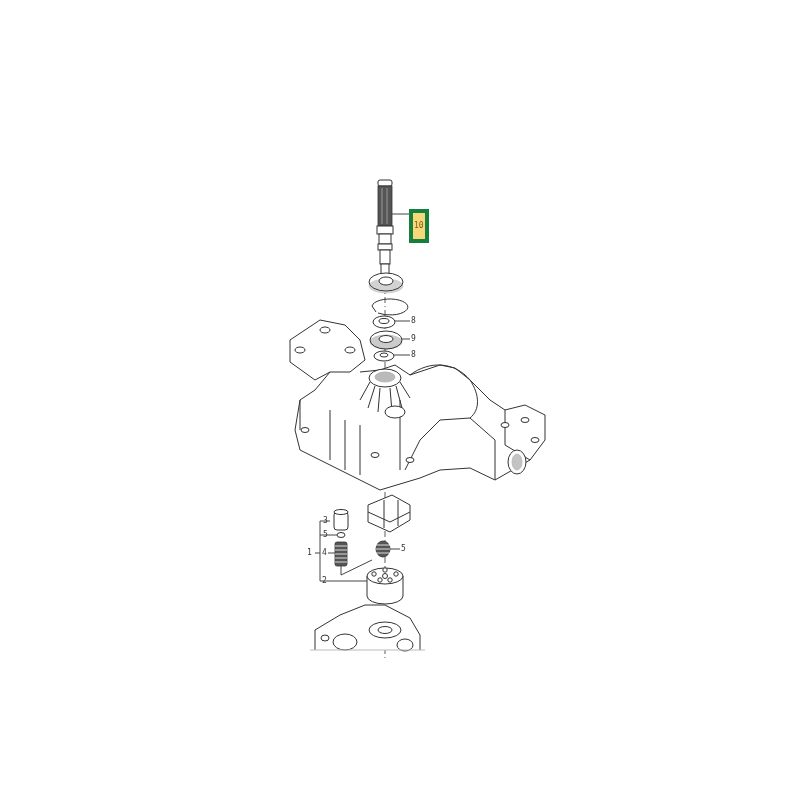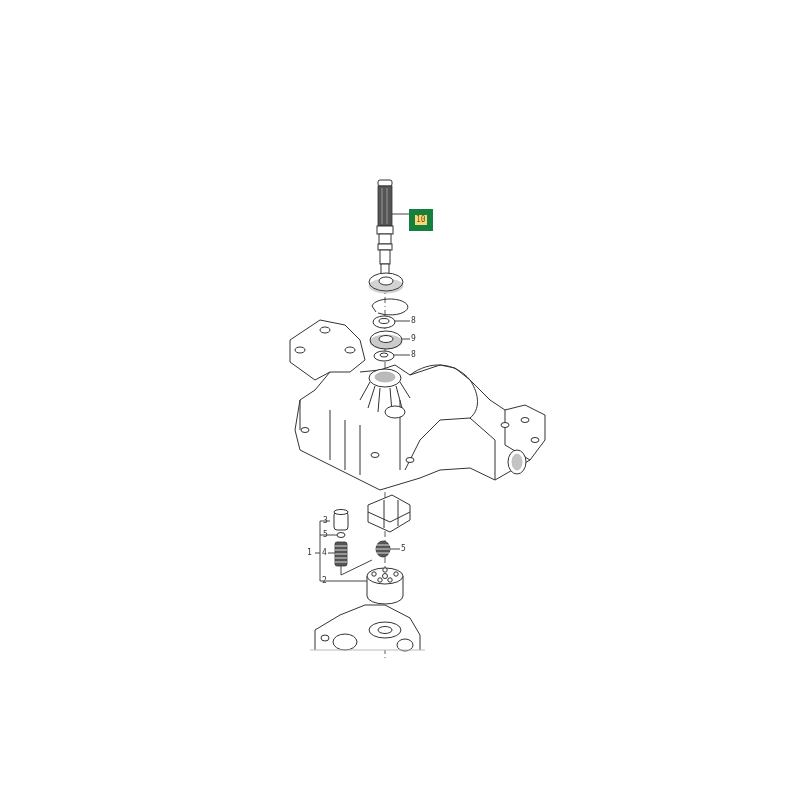--- a/index.html
+++ b/index.html
@@ -1,21 +1,21 @@
 <!DOCTYPE html>
 <html><head>
   <meta charset="utf-8">
   <style>
     html, body { margin: 0; padding: 0; background: #ffffff; }
     body { width: 800px; height: 800px; position: relative; overflow: hidden;
            font-family: "Liberation Sans", sans-serif; }
     #diagram { position: absolute; left: 0; top: 0; width: 800px; height: 800px; }
     .lbl { position: absolute; font-family: "DejaVu Sans Mono", monospace; font-size: 8px;
            color: #333; line-height: 10px; }
-    .lbl-hl { background: #f7d77a; border: 6px solid #15803d; padding: 0 1px; color: #7a5a10; }
+    .lbl-hl { background: #f7d77a; border: 4px solid #15803d; padding: 8px 1px; color: #7a5a10; }
     svg .ln { stroke: #333; stroke-width: 1; fill: none; }
     svg .pt { stroke: #333; stroke-width: 1; fill: #fff; }
     svg .dk { fill: #555; stroke: #333; stroke-width: 0.8; }
     svg .lead { stroke: #444; stroke-width: 1; fill: none; }
     svg .axis { stroke: #333; stroke-width: 0.8; stroke-dasharray: 6 3 1 3; fill: none; }
   </style>
 </head>
 <body>
 
 <svg id="diagram" viewBox="0 0 800 800" xmlns="http://www.w3.org/2000/svg">

